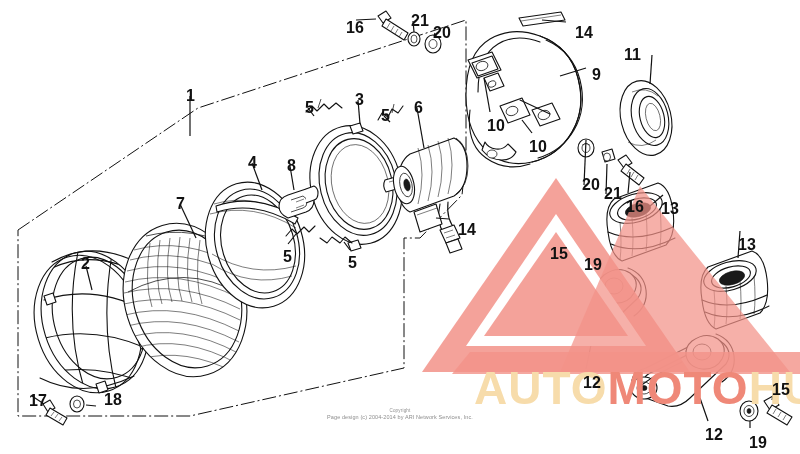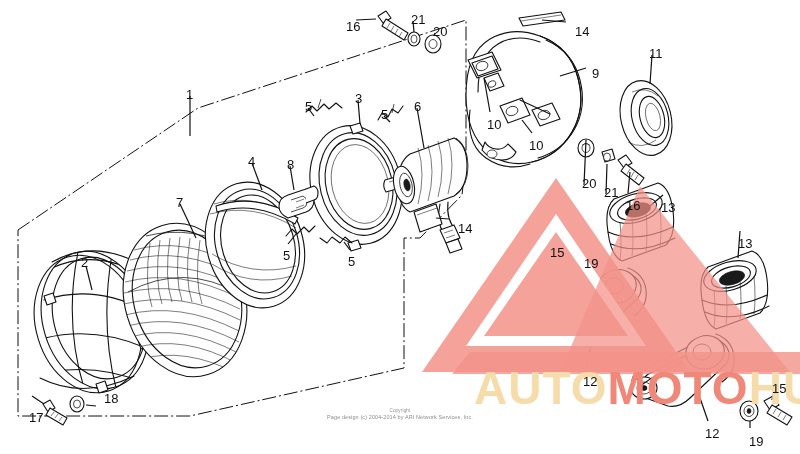--- a/index.html
+++ b/index.html
@@ -7,22 +7,22 @@
   body{
     font-family:"Liberation Sans",sans-serif;
     width:800px;height:454px;overflow:hidden;position:relative;
   }
   #stage{position:absolute;inset:0;width:800px;height:454px;background:#fff;}
   #art{position:absolute;inset:0;width:800px;height:454px;}
   #wm{position:absolute;inset:0;width:800px;height:454px;pointer-events:none;}
   .lbl{
     position:absolute;
     font-family:"Liberation Sans",sans-serif;
-    font-weight:400;
-    font-size:13px;
+    font-weight:700;
+    font-size:16px;
     color:#111;
     line-height:1;
     white-space:nowrap;
     -webkit-user-select:none;user-select:none;
   }
   .copy{
     position:absolute;
     text-align:center;
     font-family:"Liberation Sans",sans-serif;
     color:#8d8d8d;
@@ -404,32 +404,32 @@
       <div class="lbl" style="left: 305px; top: 100px;">5</div>
       <div class="lbl" style="left: 381px; top: 108px;">5</div>
       <div class="lbl" style="left: 283px; top: 249px;">5</div>
       <div class="lbl" style="left: 348px; top: 255px;">5</div>
       <div class="lbl" style="left: 414px; top: 100px;">6</div>
       <div class="lbl" style="left: 176px; top: 196px;">7</div>
       <div class="lbl" style="left: 287px; top: 158px;">8</div>
       <div class="lbl" style="left: 592px; top: 67px;">9</div>
       <div class="lbl" style="left: 487px; top: 118px;">10</div>
       <div class="lbl" style="left: 529px; top: 139px;">10</div>
-      <div class="lbl" style="left: 649px; top: 47px;">11</div>
+      <div class="lbl" style="left: 624px; top: 47px;">11</div>
       <div class="lbl" style="left: 583px; top: 375px;">12</div>
       <div class="lbl" style="left: 705px; top: 427px;">12</div>
       <div class="lbl" style="left: 661px; top: 201px;">13</div>
       <div class="lbl" style="left: 738px; top: 237px;">13</div>
       <div class="lbl" style="left: 575px; top: 25px;">14</div>
       <div class="lbl" style="left: 458px; top: 222px;">14</div>
       <div class="lbl" style="left: 550px; top: 246px;">15</div>
       <div class="lbl" style="left: 772px; top: 382px;">15</div>
       <div class="lbl" style="left: 346px; top: 20px;">16</div>
       <div class="lbl" style="left: 626px; top: 199px;">16</div>
-      <div class="lbl" style="left: 29px; top: 411px;">17</div>
+      <div class="lbl" style="left: 29px; top: 393px;">17</div>
       <div class="lbl" style="left: 104px; top: 392px;">18</div>
       <div class="lbl" style="left: 584px; top: 257px;">19</div>
       <div class="lbl" style="left: 749px; top: 435px;">19</div>
       <div class="lbl" style="left: 433px; top: 25px;">20</div>
       <div class="lbl" style="left: 582px; top: 177px;">20</div>
       <div class="lbl" style="left: 411px; top: 13px;">21</div>
       <div class="lbl" style="left: 604px; top: 186px;">21</div>
     </div>
 
   <div class="copy" style="left:0;right:0;top:408px;">

